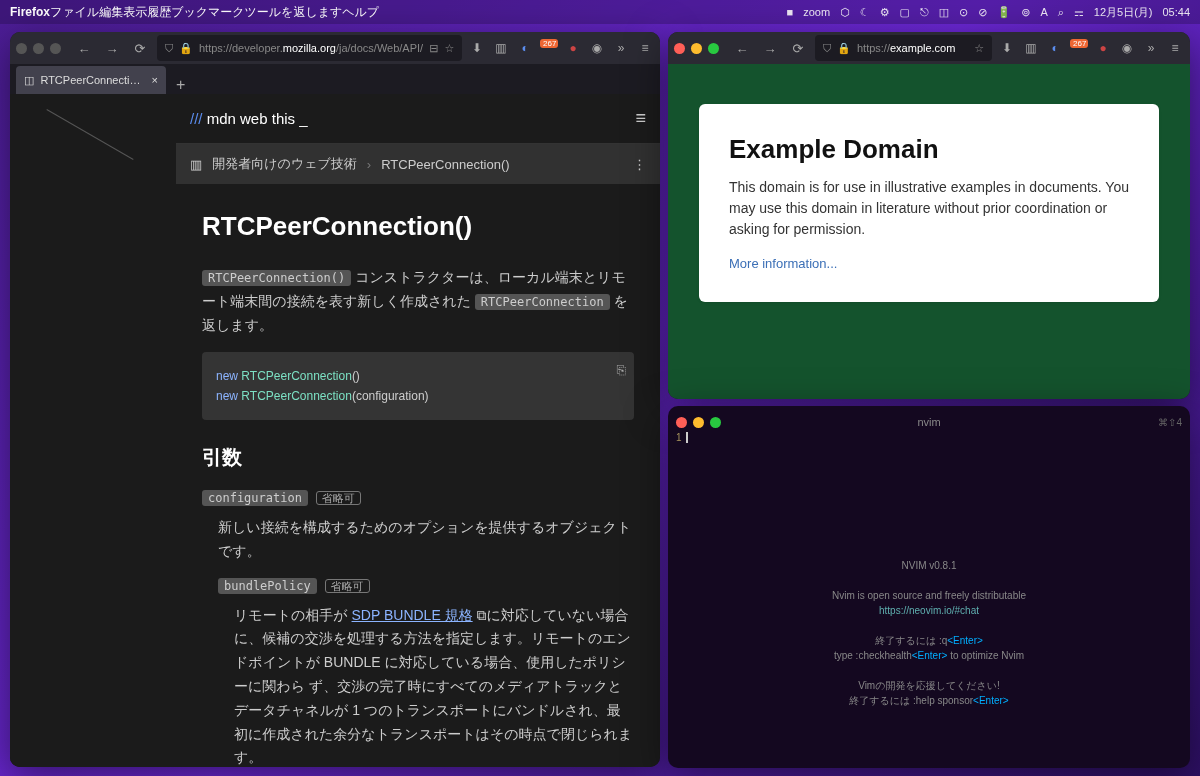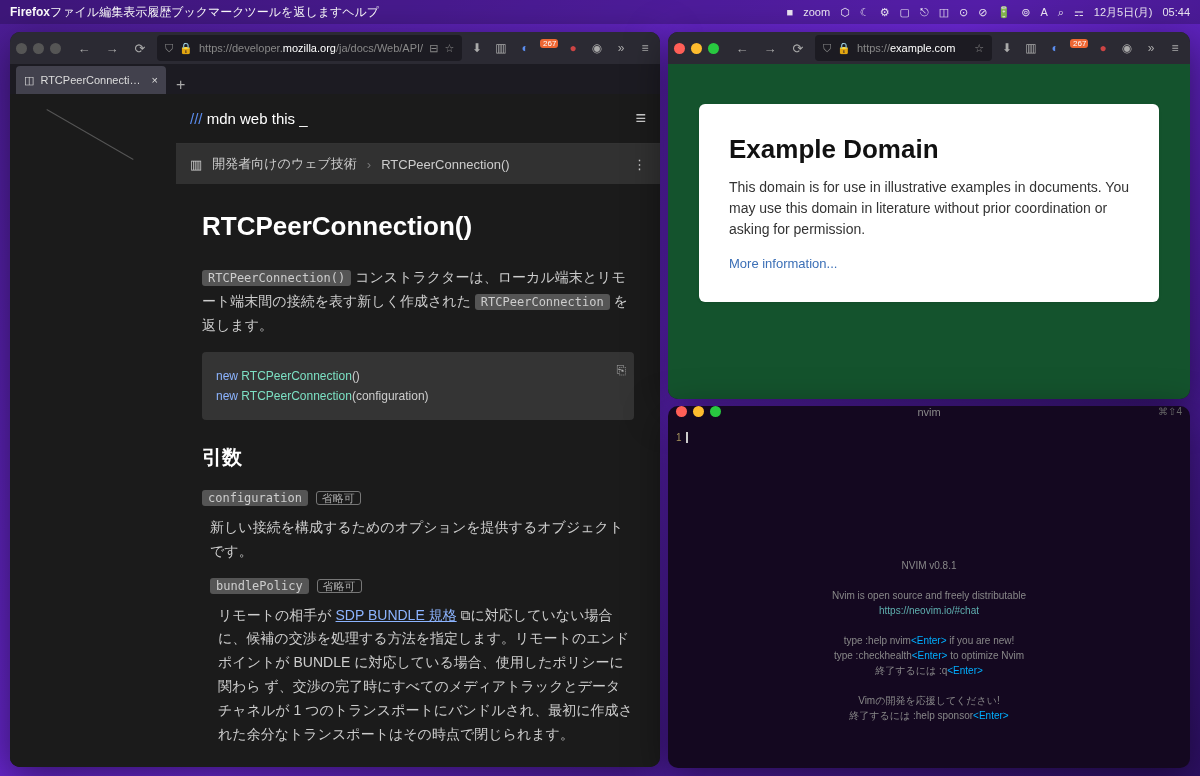--- a/index.html
+++ b/index.html
@@ -41,27 +41,27 @@
 .article p{margin-bottom:14px}
 .article h2{font-size:20px;color:#fff;margin:20px 0 12px}
 .codeblock{background:#343434;border-radius:4px;padding:14px;font-family:Menlo,monospace;font-size:12px;position:relative;margin-bottom:16px}
 .codeblock .kw{color:#8cb4ff}
 .codeblock .fn{color:#7ce0c3}
 .copy-icon{position:absolute;top:8px;right:8px;color:#aaa;cursor:pointer}
 code.inline{background:#555;padding:1px 6px;border-radius:3px;font-family:Menlo,monospace;font-size:12px}
 .tag{border:1px solid #777;padding:0 5px;border-radius:3px;font-size:11px;color:#aaa;margin-left:4px}
 .link{color:#8cb4ff;text-decoration:underline}
 dl dt{margin-top:10px}
-dl dd{margin-left:8px;margin-top:6px}
+dl dd{margin-left:16px;margin-top:6px}
 .example-page{height:calc(100% - 32px);background:#14532d;display:flex;align-items:flex-start;justify-content:center;padding:40px 20px}
 .example-card{background:#fff;border-radius:6px;box-shadow:0 1px 3px rgba(0,0,0,.1);padding:30px;max-width:460px}
 .example-card h1{font-size:26px;font-weight:700;color:#111;margin-bottom:12px}
 .example-card p{font-size:14px;color:#333;line-height:1.5;margin-bottom:14px}
 .example-card a{color:#3b6fb6;font-size:13px}
-.term-titlebar{height:22px;display:flex;align-items:flex-start;padding:0 8px;color:#888;font-size:11px;justify-content:center;position:relative}
+.term-titlebar{height:22px;display:flex;align-items:flex-end;padding:0 8px;color:#888;font-size:11px;justify-content:center;position:relative}
 .term-titlebar .traffic{position:absolute;left:8px}
 .term-right{position:absolute;right:8px;color:#666;font-size:10px}
 .term-body{padding:4px 8px;font-family:Menlo,monospace;font-size:10px;color:#ccc;height:calc(100% - 40px);position:relative}
 .ln{color:#a6935c;margin-right:4px}
 .cursor{background:#ccc;color:#140820;padding:0 1px}
 .nvim-splash{position:absolute;top:130px;left:0;right:0;text-align:center;color:#888;line-height:1.5}
 .nvim-splash .hl{color:#5fafaf}
 .nvim-splash .special{color:#00afff}
 .term-status{position:absolute;bottom:0;left:0;right:0;height:16px;background:#ddd;color:#222;font-size:10px;font-family:Menlo,monospace;display:flex;justify-content:space-between;padding:0 6px;align-items:center}
 .hamburger{font-size:18px;color:#ccc;cursor:pointer}
@@ -227,21 +227,20 @@
       </div>
     <span>nvim</span>
     <span class="term-right">⌘⇧4</span>
   </div>
   <div class="term-body">
     <div><span class="ln">1</span><span class="cursor"> </span></div>
     <div class="nvim-splash">
       <div>NVIM v0.8.1</div><br>
       <div>Nvim is open source and freely distributable</div>
       <div class="hl">https://neovim.io/#chat</div><br>
-      <div><span>type  :help nvim</span><span class="special">&lt;Enter&gt;</span><span>       if you are new!</span></div>
+      <div><span>終了するには           :q</span><span class="special">&lt;Enter&gt;</span></div>
       <div><span>type  :checkhealth</span><span class="special">&lt;Enter&gt;</span><span>   to optimize Nvim</span></div>
-      <div><span>終了するには           :q</span><span class="special">&lt;Enter&gt;</span></div>
       <br>
       <div>Vimの開発を応援してください!</div>
       <div><span>終了するには           :help sponsor</span><span class="special">&lt;Enter&gt;</span></div>
     </div>
   </div>
 </div>
 
 </body></html>

